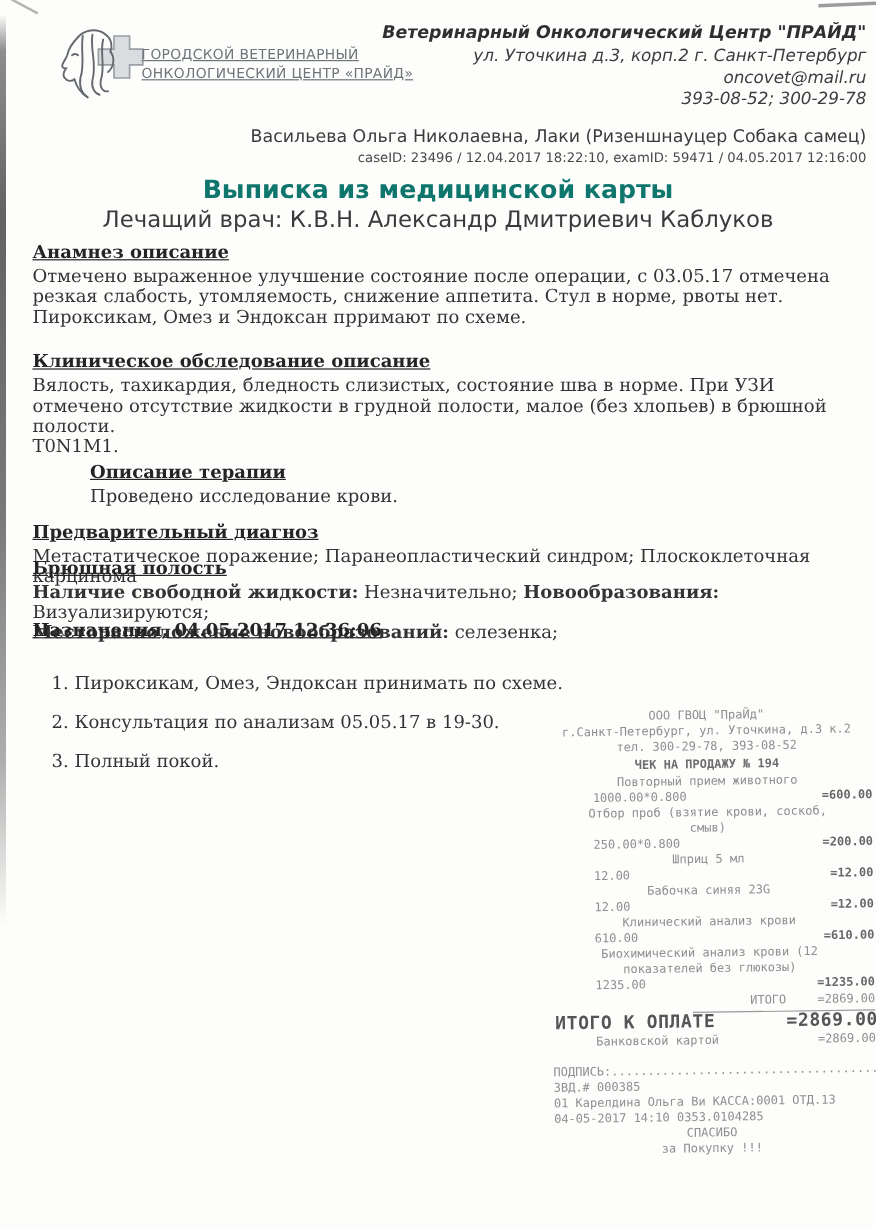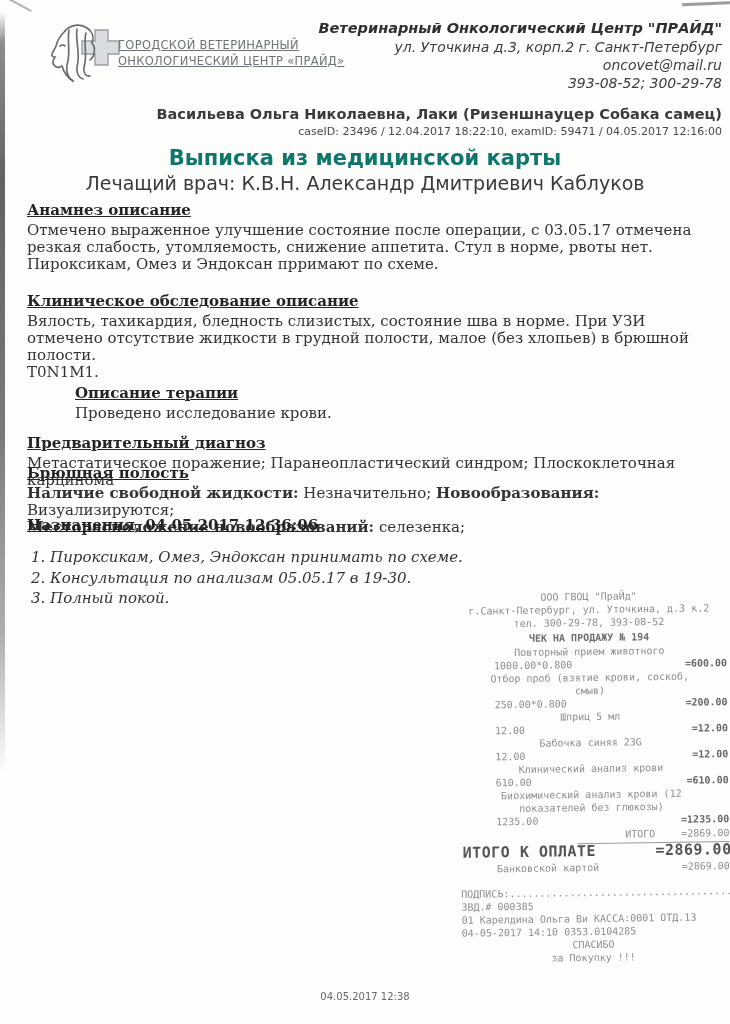--- a/index.html
+++ b/index.html
@@ -16,40 +16,40 @@
     background:#5a5a5a;opacity:.45;transform:rotate(28deg);}
   .scan-edge-topright{position:absolute;right:-4px;top:1px;width:52px;height:3px;
     background:#4c4c4c;opacity:.55;transform:rotate(-2.5deg);transform-origin:right center;}
   
   .logo{position:absolute;left:36px;top:20px;width:84px;height:66px;}
   .logo-text{position:absolute;left:118px;top:37px;font-size:11.5px;line-height:16px;
     color:#6d747a;letter-spacing:.3px;text-decoration:underline;}
   .hdr-right{position:absolute;right:8px;top:19px;text-align:right;font-style:italic;}
   .hdr-name{font-size:14.5px;font-weight:bold;color:#2f2f2f;line-height:19px;}
   .hdr-line{font-size:14px;color:#3d3d3d;line-height:18px;}
-  .owner-line{position:absolute;right:8px;top:106px;font-size:14.5px;color:#3b3b3b;font-weight:bold;}
+  .owner-line{position:absolute;right:8px;top:106px;font-size:14.5px;color:#3b3b3b;}
   .case-line{position:absolute;right:8px;top:125px;font-size:11px;color:#484848;}
   .doc-title{position:absolute;left:0;right:0;top:146px;text-align:center;
     font-size:21px;font-weight:bold;color:#0f766e;}
   .doc-doctor{position:absolute;left:0;right:0;top:172px;text-align:center;
     font-size:19px;color:#3a3a3a;}
   
   .section{position:absolute;left:27px;width:697px;
     font-family:"DejaVu Serif","Liberation Serif",serif;font-size:15px;color:#333;line-height:17px;}
   .sec-heading{font-weight:bold;text-decoration:underline;color:#242424;font-size:15px;
     margin:0 0 3px 0;}
   .sec-par{margin:0;}
   .sec-anamnesis{top:202px;}
   .sec-clinical{top:293px;}
   .sec-therapy{top:385px;margin-left:48px;}
   .sec-preliminary{top:435px;}
   .sec-abdomen{top:465px;}
   .sec-prescr-h{top:517px;}
   .sec-prescr-list{top:545px;}
-  .prescr-item{margin:4px;line-height:16.5px;font-style:italic;}
+  .prescr-item{margin:16px;line-height:16.5px;}
   
   .receipt{position:absolute;left:447px;top:592px;width:283px;
     font-family:"DejaVu Sans Mono","Liberation Mono",monospace;font-size:10px;
     color:#8f8f8f;line-height:13px;transform:rotate(-0.8deg);transform-origin:top left;}
   .r-center{text-align:center;}
   .r-title{text-align:center;font-weight:bold;color:#6e6e6e;margin:2px 0 1px;}
   .r-item-name{text-align:center;max-width:215px;margin:0 auto;}
   .r-qty-row{display:flex;justify-content:space-between;padding-left:46px;padding-right:4px;}
   .r-amount{font-weight:bold;color:#686868;}
   .r-subtotal{display:flex;justify-content:flex-end;gap:26px;padding-right:4px;margin-top:1px;}
@@ -201,15 +201,14 @@
     </div>
 
     <div class="r-left r-sig">ПОДПИСЬ:......................................</div>
     <div class="r-left">ЗВД.# 000385</div>
     <div class="r-left">01  Карелдина Ольга Ви КАССА:0001 ОТД.13</div>
     <div class="r-left">04-05-2017 14:10  0353.0104285</div>
     <div class="r-thanks">СПАСИБО</div>
     <div class="r-thanks">за Покупку !!!</div>
   </div>
 
-  <div class="footer-ts">04.05.2017 12:38</div>
 
 </div>
 
 </body></html>

